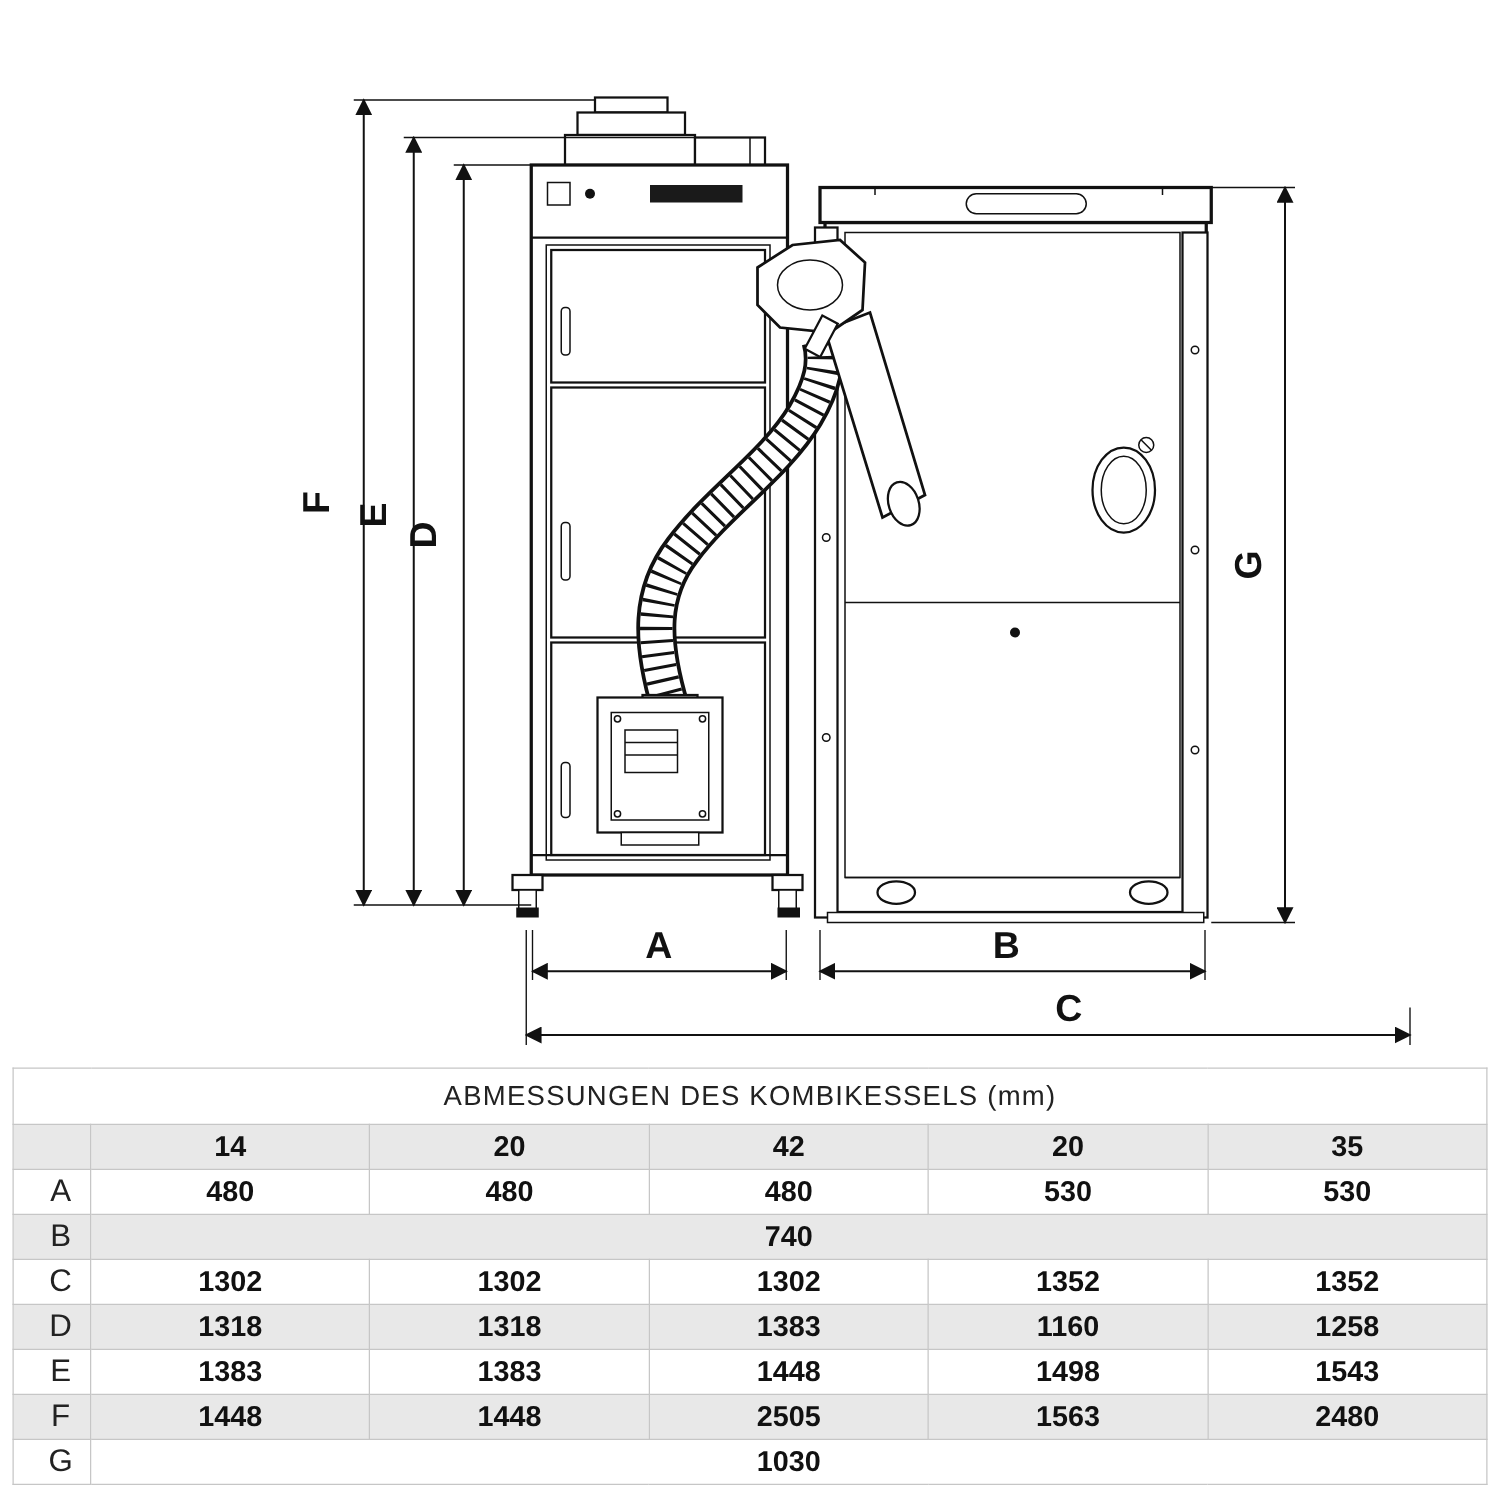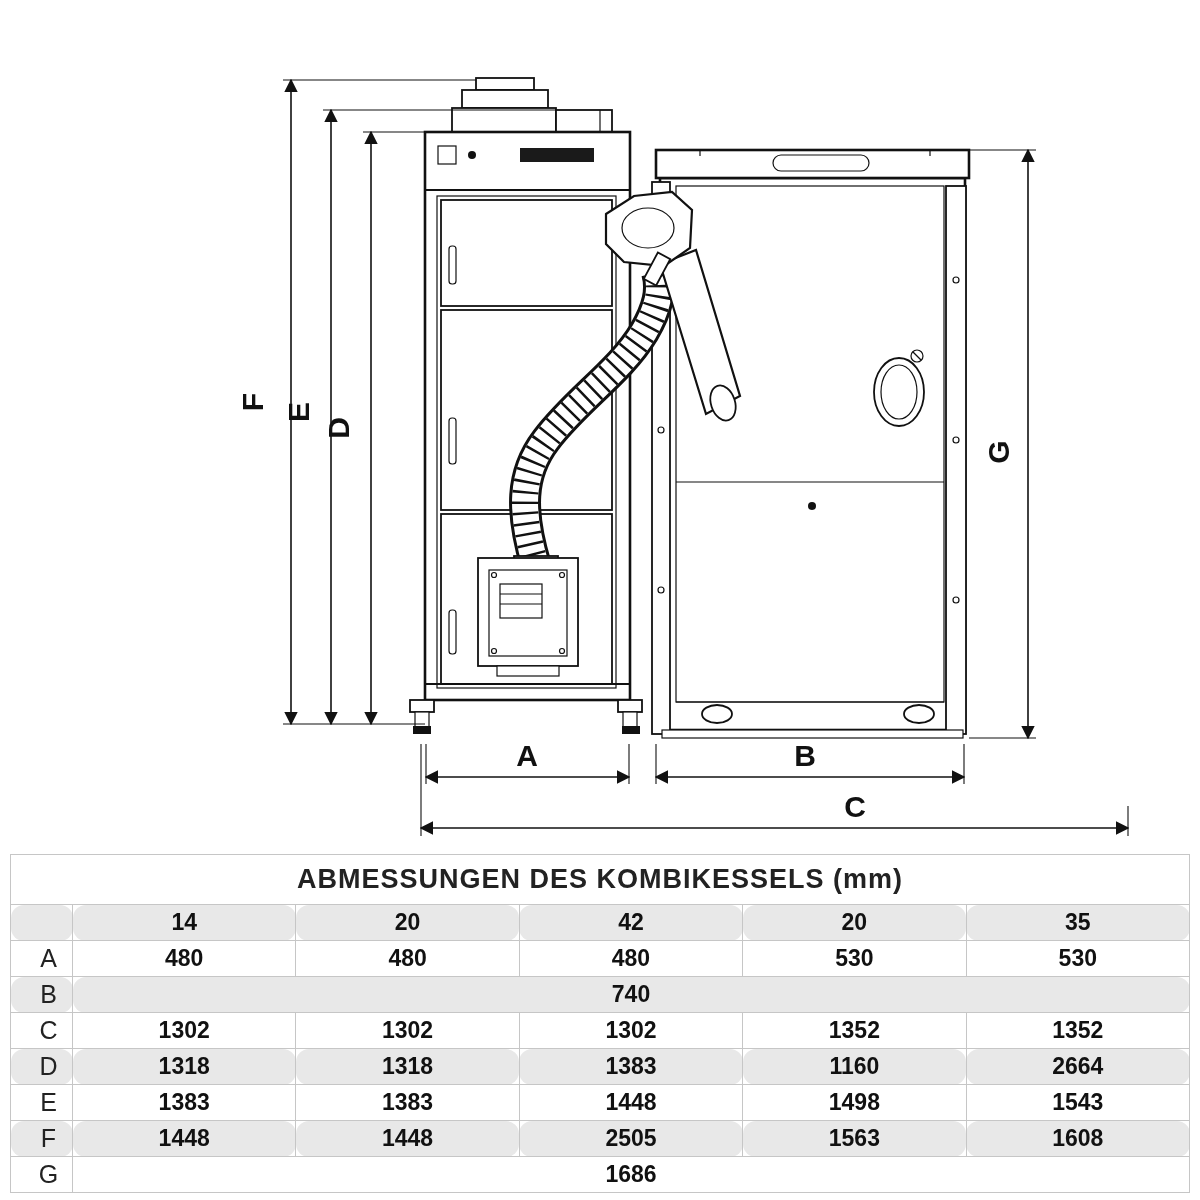--- a/index.html
+++ b/index.html
@@ -12,24 +12,24 @@
   .thick{stroke-width:2.6;}
   .fillw{fill:#fff;}
   .dim{stroke:#111;stroke-width:1.6;fill:none;}
   .ext{stroke:#111;stroke-width:1.1;fill:none;}
   .dimlabel{font-family:"Liberation Sans",sans-serif;font-size:30px;font-weight:600;fill:#111;}
   
   .table-wrap{width:1180px;margin:2px auto 0;}
   table.dims{border-collapse:collapse;width:100%;table-layout:fixed;}
   table.dims td{border:1px solid #c6c6c6;text-align:center;vertical-align:middle;
     font-family:"Liberation Sans",sans-serif;}
-  td.title{font-size:27px;font-weight:700;letter-spacing:1px;padding:9px 4px;color:#222;}
+  td.title{font-size:22px;font-weight:400;letter-spacing:1px;padding:9px 4px;color:#222;}
   td.num{font-size:23px;font-weight:700;padding:4px 2px;color:#111;}
   td.label{font-size:25px;font-weight:400;padding:2px 0 2px 14px;text-align:left;color:#222;}
-  tr.shaded td{background:#e8e8e8;border-radius:13px;}
+  tr.shaded td{background:#e8e8e8;}
 </style>
 </head>
 <body>
 
 <div class="stage">
 
   <svg width="1200" height="852" viewBox="0 0 1200 852">
     <defs>
       <marker id="arr" viewBox="0 0 10 10" refX="9" refY="5" markerWidth="8.5" markerHeight="8.5" orient="auto-start-reverse">
         <path d="M0,0 L10,5 L0,10 z" fill="#111"></path>
@@ -224,39 +224,39 @@
             <td class="num">1302</td>
             <td class="num">1352</td>
             <td class="num">1352</td>
           </tr>
           <tr class="shaded">
             <td class="label">D</td>
             <td class="num">1318</td>
             <td class="num">1318</td>
             <td class="num">1383</td>
             <td class="num">1160</td>
-            <td class="num">2664</td>
+            <td class="num">1258</td>
           </tr>
           <tr>
             <td class="label">E</td>
             <td class="num">1383</td>
             <td class="num">1383</td>
             <td class="num">1448</td>
             <td class="num">1498</td>
             <td class="num">1543</td>
           </tr>
           <tr class="shaded">
             <td class="label">F</td>
             <td class="num">1448</td>
             <td class="num">1448</td>
             <td class="num">2505</td>
             <td class="num">1563</td>
-            <td class="num">1608</td>
+            <td class="num">2480</td>
           </tr>
           <tr>
             <td class="label">G</td>
-            <td class="num" colspan="5">1686</td>
+            <td class="num" colspan="5">1030</td>
           </tr>
         </tbody>
     </table>
   </div>
 
 </div>
 
 </body></html>

